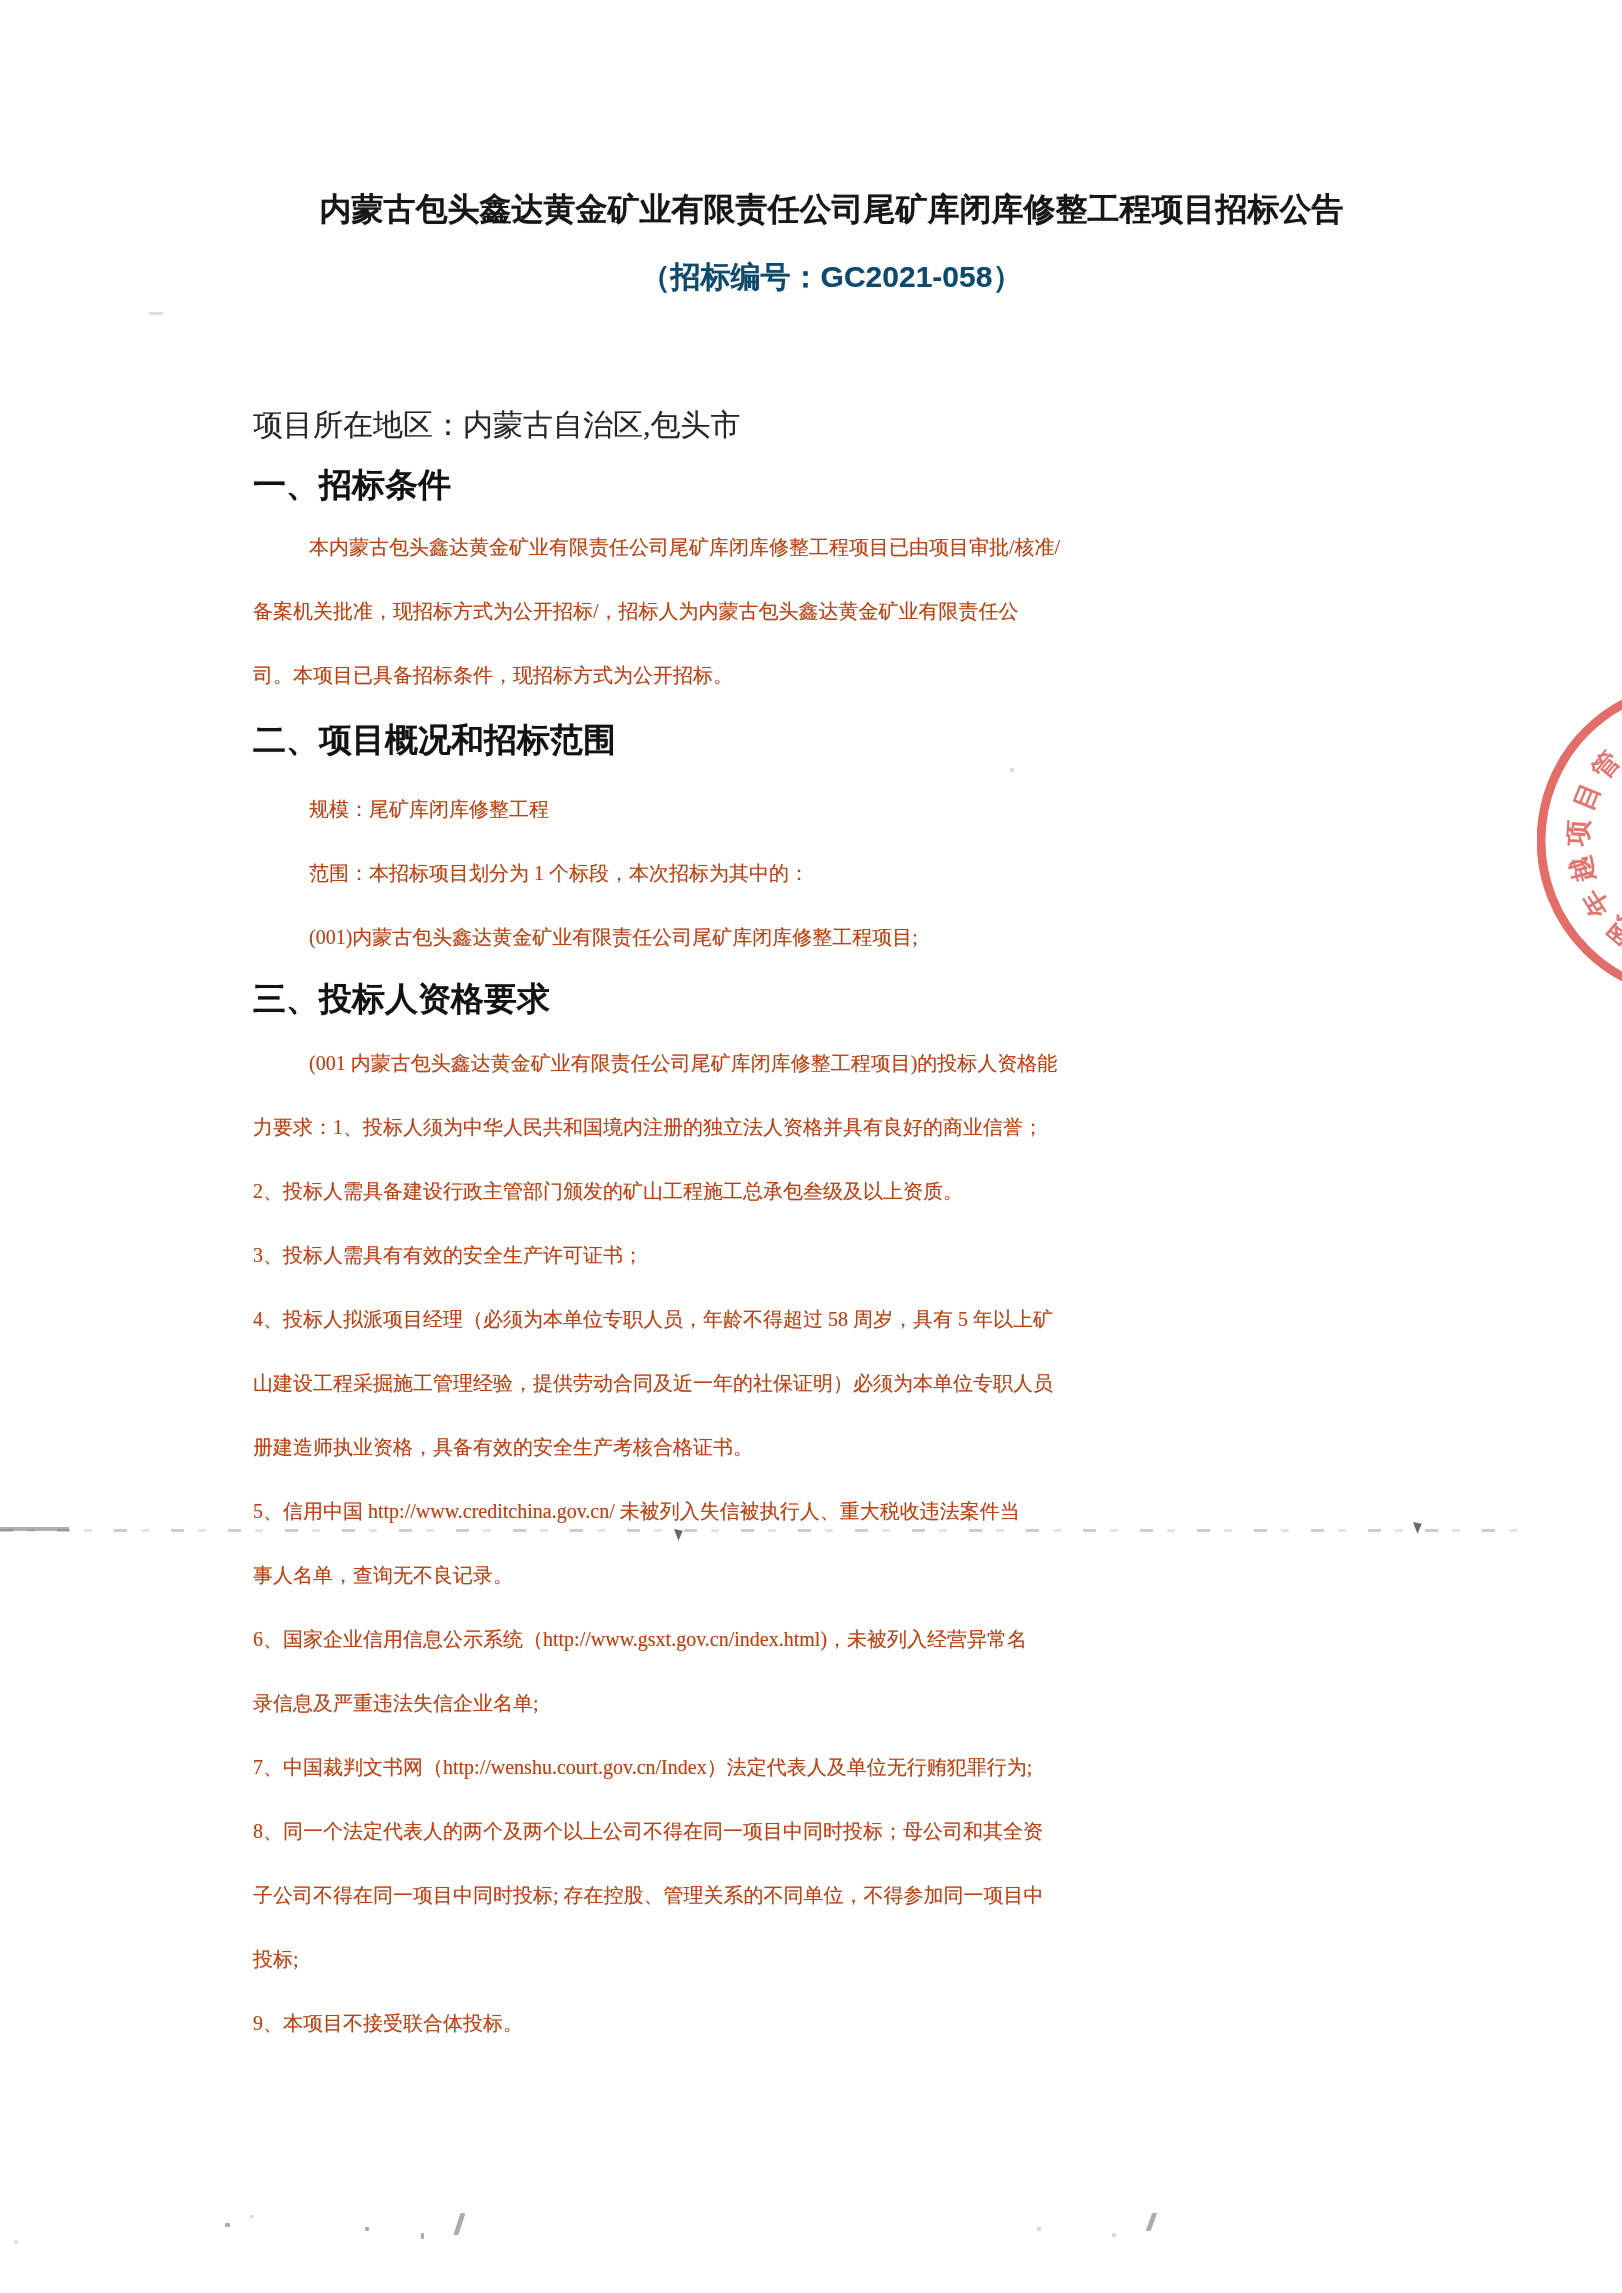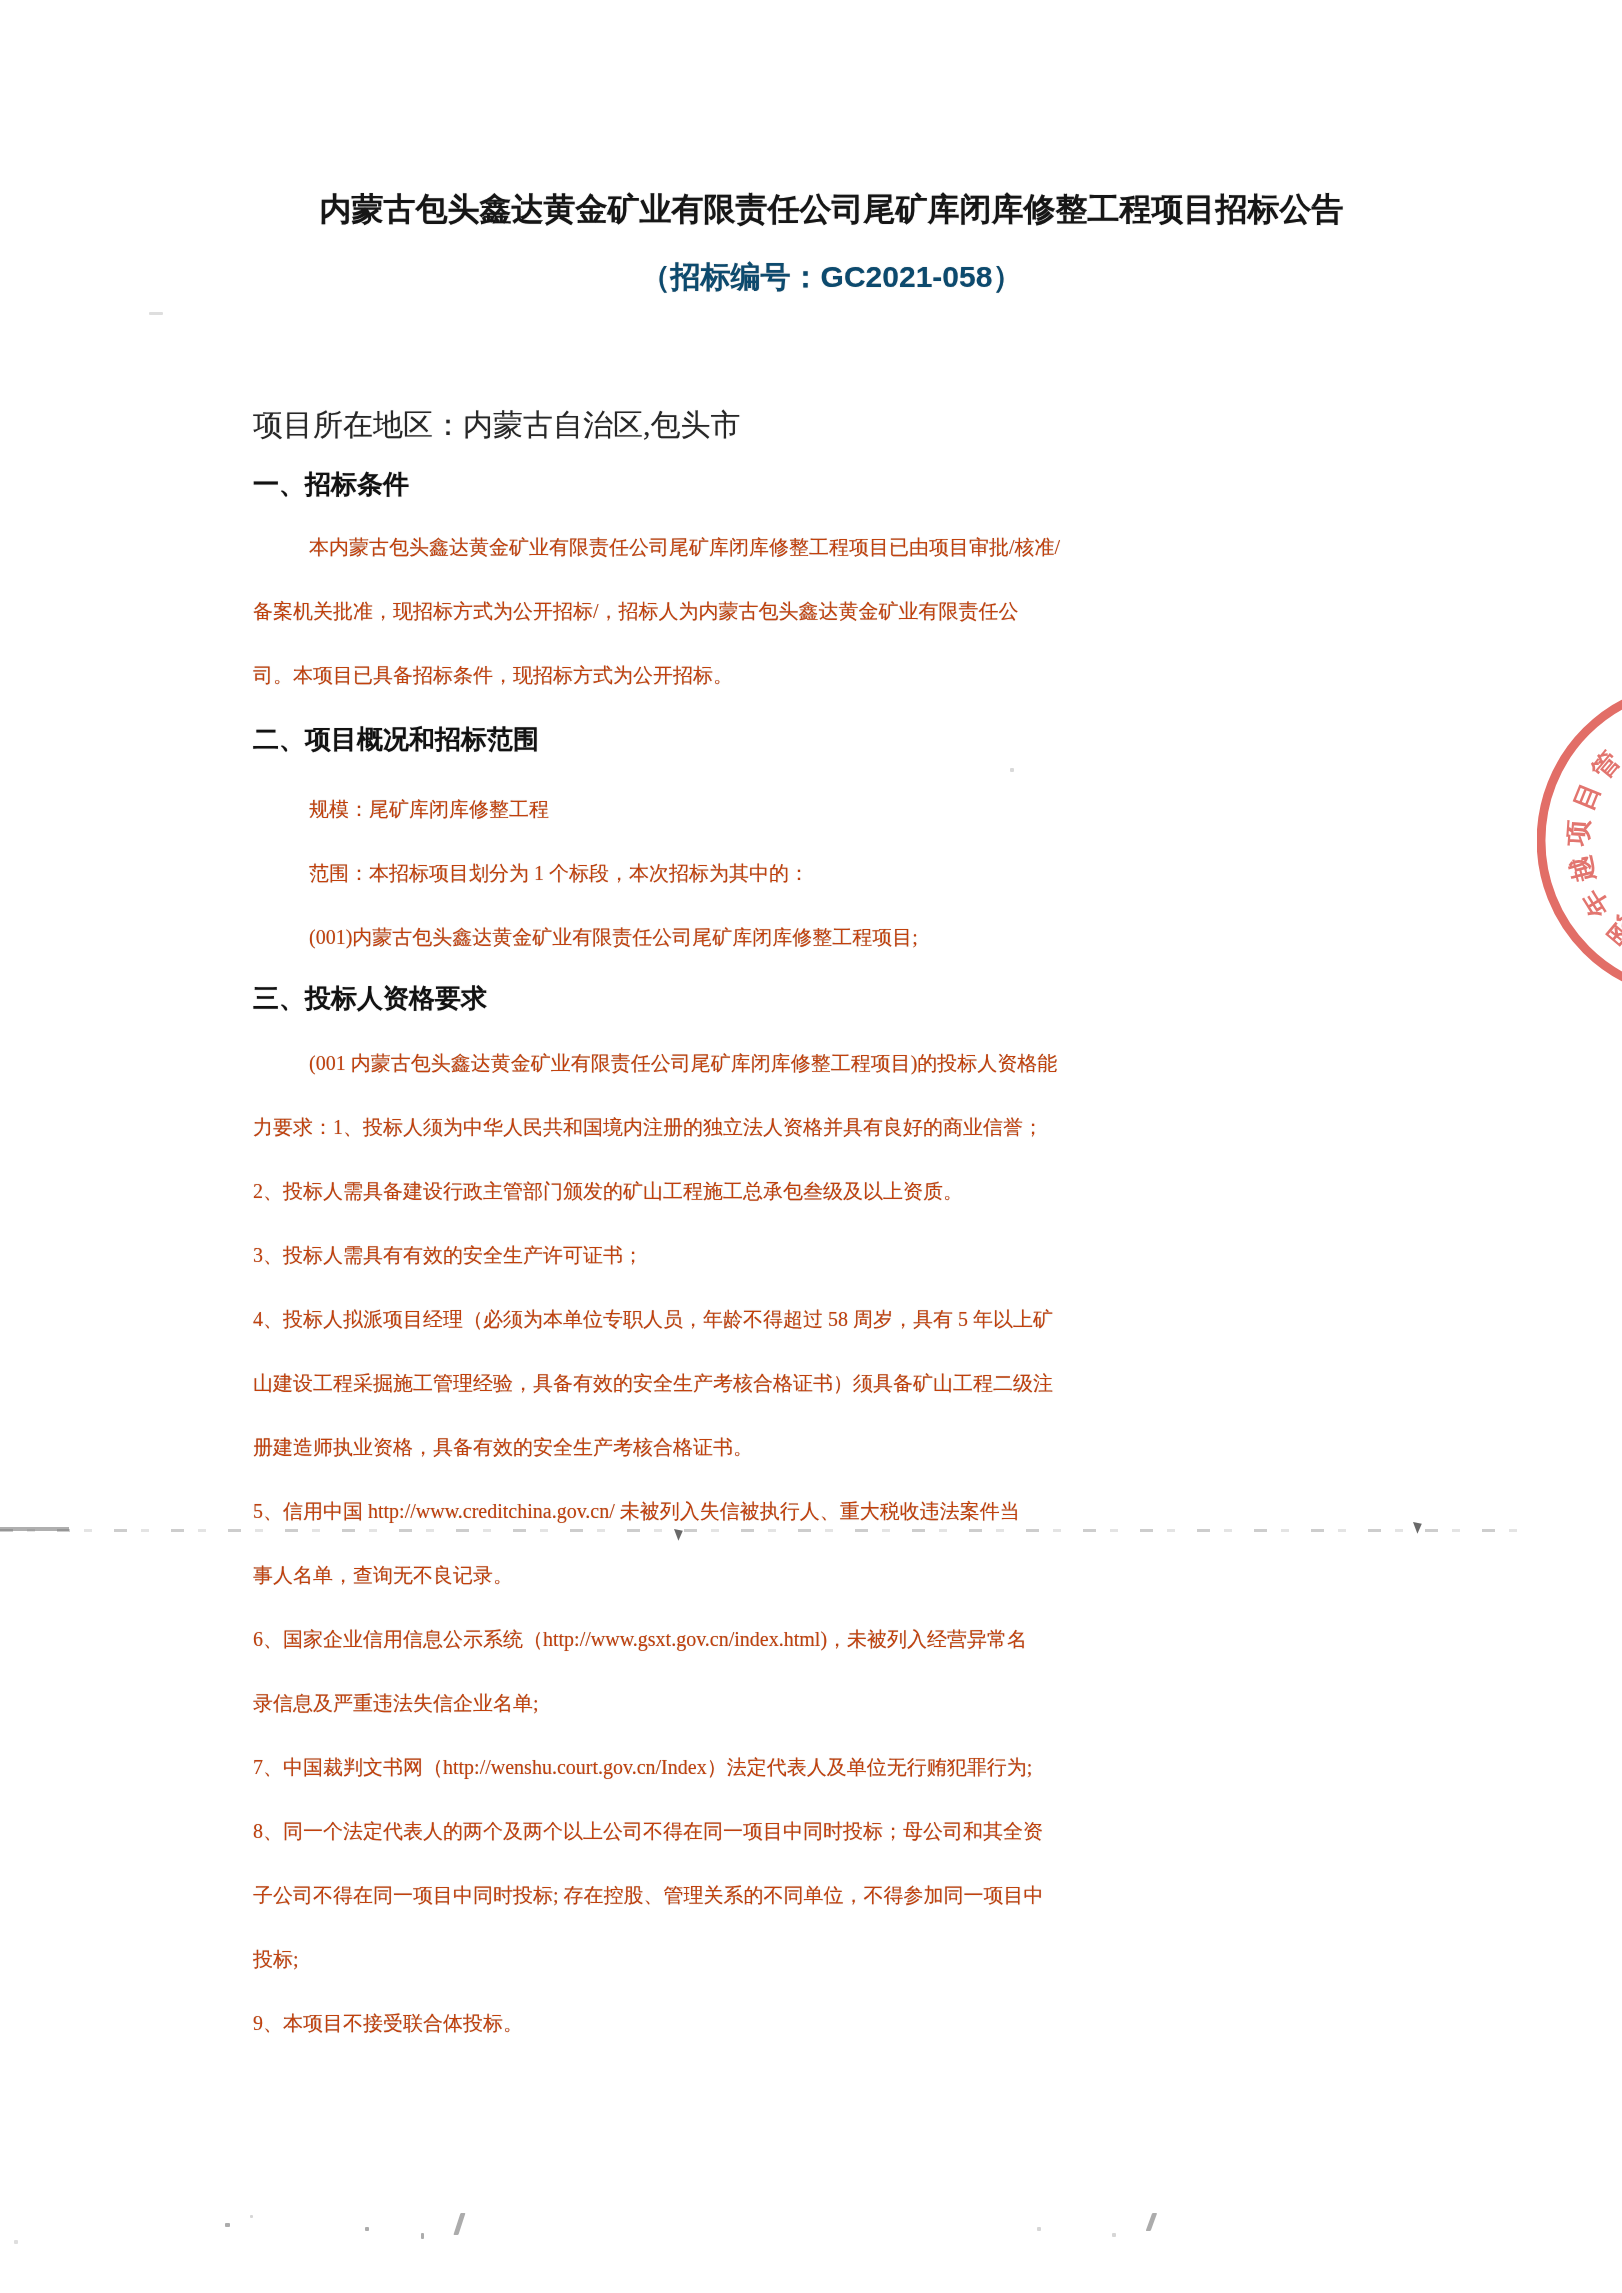--- a/index.html
+++ b/index.html
@@ -40,21 +40,21 @@
     margin-top:105px;
     font-size:30px;
     line-height:43px;
     color:#272727;
     text-shadow:0 0 1px rgba(60,60,60,.35);
     white-space:pre;
   }
   .sec .h{
     font-family:"Liberation Sans","DejaVu Sans",sans-serif;
     font-weight:700;
-    font-size:26px;
+    font-size:33px;
     line-height:45px;
     color:#121212;
     text-shadow:0 0 1px rgba(30,30,30,.4);
     white-space:pre;
   }
   .sec .body{margin:0;}
   .line{
     font-size:20px;
     height:64px;
     line-height:64px;
@@ -138,21 +138,21 @@
           </div>
         </div>
         <div class="sec" id="sec2">
           <div class="h">三、投标人资格要求</div>
           <div class="body">
             <div class="line ind">(001 内蒙古包头鑫达黄金矿业有限责任公司尾矿库闭库修整工程项目)的投标人资格能</div>
             <div class="line">力要求：1、投标人须为中华人民共和国境内注册的独立法人资格并具有良好的商业信誉；</div>
             <div class="line">2、投标人需具备建设行政主管部门颁发的矿山工程施工总承包叁级及以上资质。</div>
             <div class="line">3、投标人需具有有效的安全生产许可证书；</div>
             <div class="line">4、投标人拟派项目经理（必须为本单位专职人员，年龄不得超过 58 周岁，具有 5 年以上矿</div>
-            <div class="line">山建设工程采掘施工管理经验，具备有效的安全生产考核合格证书）须具备矿山工程二级注</div>
+            <div class="line">山建设工程采掘施工管理经验，提供劳动合同及近一年的社保证明）必须为本单位专职人员</div>
             <div class="line">册建造师执业资格，具备有效的安全生产考核合格证书。</div>
             <div class="line">5、信用中国 http://www.creditchina.gov.cn/ 未被列入失信被执行人、重大税收违法案件当</div>
             <div class="line">事人名单，查询无不良记录。</div>
             <div class="line">6、国家企业信用信息公示系统（http://www.gsxt.gov.cn/index.html)，未被列入经营异常名</div>
             <div class="line">录信息及严重违法失信企业名单;</div>
             <div class="line">7、中国裁判文书网（http://wenshu.court.gov.cn/Index）法定代表人及单位无行贿犯罪行为;</div>
             <div class="line">8、同一个法定代表人的两个及两个以上公司不得在同一项目中同时投标；母公司和其全资</div>
             <div class="line">子公司不得在同一项目中同时投标; 存在控股、管理关系的不同单位，不得参加同一项目中</div>
             <div class="line">投标;</div>
             <div class="line">9、本项目不接受联合体投标。</div>

